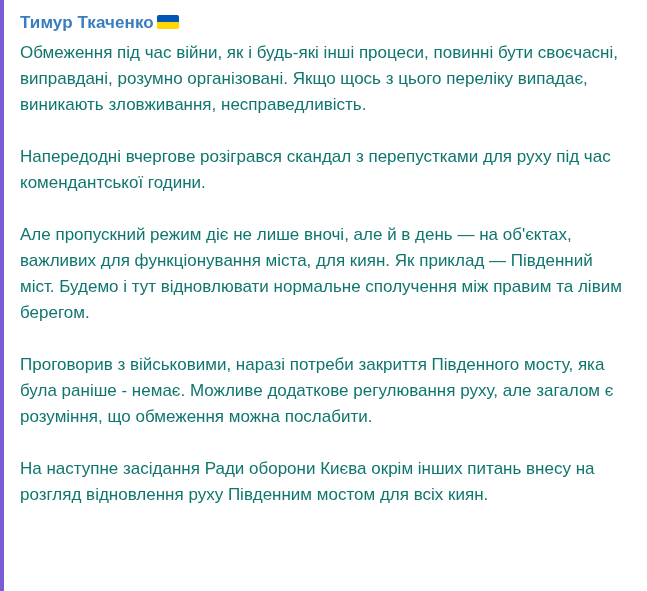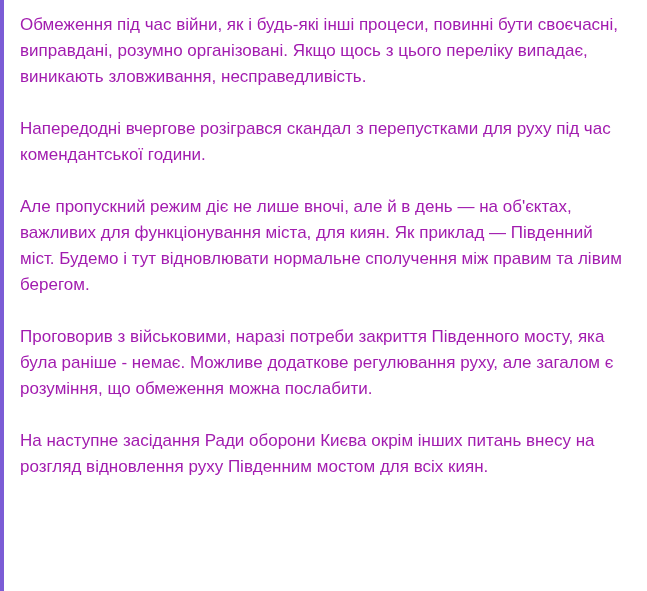--- a/index.html
+++ b/index.html
@@ -56,31 +56,34 @@
   }
   .flag .bottom {
     position: absolute;
     left: 0; right: 0; bottom: 0;
     height: 7px;
     background: #ffd700;
   }
   .body-text {
     font-size: 17px;
     line-height: 26px;
-    color: #a21caf;
+    color: #0f766e;
     white-space: pre-wrap;
     margin: 0;
     word-wrap: break-word;
   }
 </style>
 </head>
 <body>
 
 <div class="message">
   <div class="accent-bar"></div>
+  <div class="author">
+    <span>Тимур Ткаченко</span><span class="flag"><span class="top"></span><span class="bottom"></span></span>
+  </div>
   <div class="body-text">Обмеження під час війни, як і будь-які інші процеси, повинні бути своєчасні, виправдані, розумно організовані. Якщо щось з цього переліку випадає, виникають зловживання, несправедливість.
 
 Напередодні вчергове розігрався скандал з перепустками для руху під час комендантської години.
 
 Але пропускний режим діє не лише вночі, але й в день — на об'єктах, важливих для функціонування міста, для киян. Як приклад — Південний міст. Будемо і тут відновлювати нормальне сполучення між правим та лівим берегом.
 
 Проговорив з військовими, наразі потреби закриття Південного мосту, яка була раніше - немає. Можливе додаткове регулювання руху, але загалом є розуміння, що обмеження можна послабити.
 
 На наступне засідання Ради оборони Києва окрім інших питань внесу на розгляд відновлення руху Південним мостом для всіх киян.</div>
 </div>

